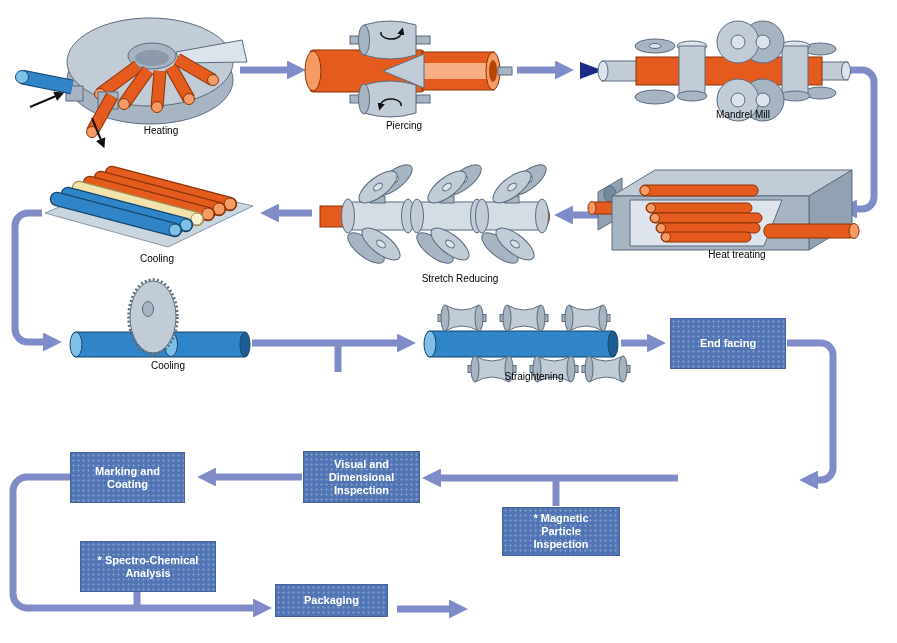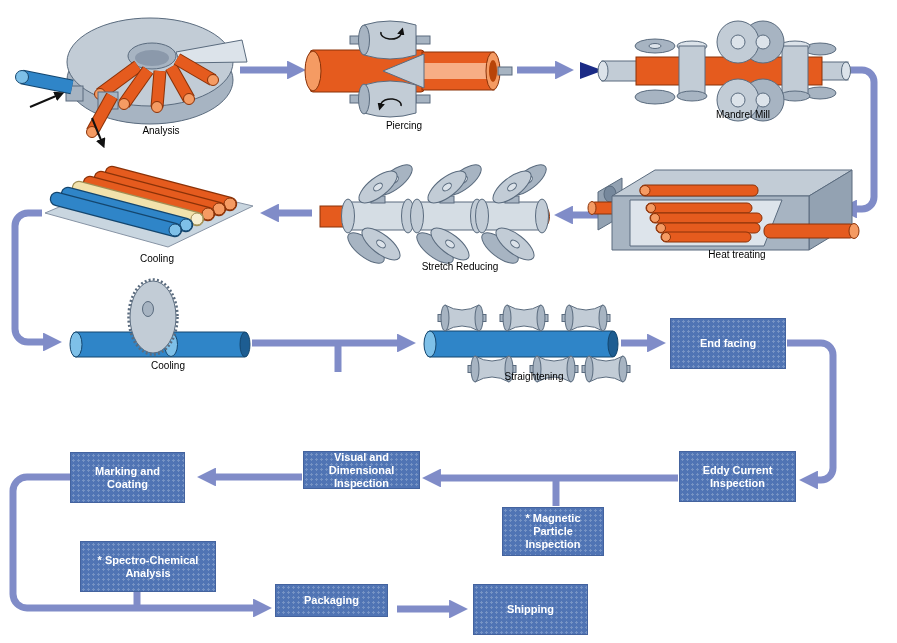--- a/index.html
+++ b/index.html
@@ -312,47 +312,41 @@
     <g>
       <rect x="582" y="365.5" width="8" height="7" class="mgm"></rect>
           <rect x="622" y="365.5" width="8" height="7" class="mgm"></rect>
       <path d="M589,356 Q606,366 623,356 L623,382 Q606,372 589,382 Z" class="mg"></path>
       <ellipse cx="589" cy="369" rx="4" ry="13" class="mgm"></ellipse>
           <ellipse cx="623" cy="369" rx="4" ry="13" class="mgm"></ellipse>
     </g>
   </g>
 </svg>
 
-<div class="slabel" style="left:150px;top:125px">Analysis</div>
+<div class="slabel" style="left:150px;top:125px">Heating</div>
 <div class="slabel" style="left:393px;top:120px">Piercing</div>
 <div class="slabel" style="left:732px;top:109px">Mandrel Mill</div>
 <div class="slabel" style="left:726px;top:249px">Heat treating</div>
-<div class="slabel" style="left:449px;top:261px">Stretch Reducing</div>
+<div class="slabel" style="left:449px;top:273px">Stretch Reducing</div>
 <div class="slabel" style="left:146px;top:253px">Cooling</div>
 <div class="slabel" style="left:157px;top:360px">Cooling</div>
 <div class="slabel" style="left:523px;top:371px">Straightening</div>
 
 <div class="fbox" style="left:670px;top:318px;width:116px;height:51px">
       <span>End facing</span>
     </div>
-<div class="fbox" style="left:679px;top:451px;width:117px;height:51px">
-      <span>Eddy Current Inspection</span>
-    </div>
-<div class="fbox" style="left:303px;top:451px;width:117px;height:38px">
+<div class="fbox" style="left:303px;top:451px;width:117px;height:52px">
       <span>Visual and Dimensional Inspection</span>
     </div>
-<div class="fbox" style="left:502px;top:507px;width:102px;height:49px">
+<div class="fbox" style="left:502px;top:507px;width:118px;height:49px">
       <span>* Magnetic Particle Inspection</span>
     </div>
 <div class="fbox" style="left:70px;top:452px;width:115px;height:51px">
       <span>Marking and Coating</span>
     </div>
 <div class="fbox" style="left:80px;top:541px;width:136px;height:51px">
       <span>* Spectro-Chemical Analysis</span>
     </div>
 <div class="fbox" style="left:275px;top:584px;width:113px;height:33px">
       <span>Packaging</span>
     </div>
-<div class="fbox" style="left:473px;top:584px;width:115px;height:51px">
-      <span>Shipping</span>
-    </div>
 
 </div>
 
 </body></html>

